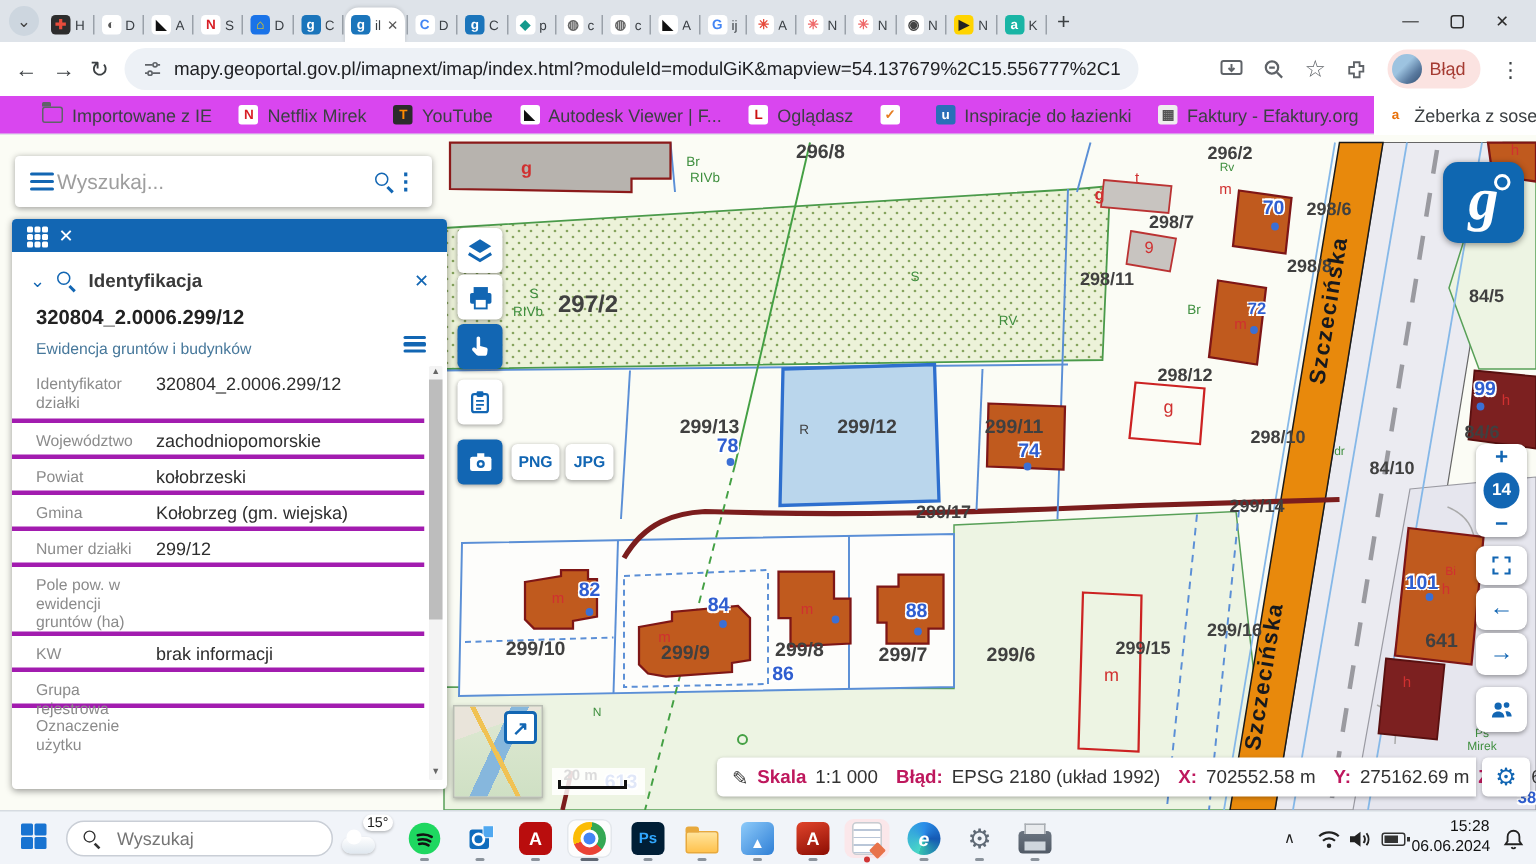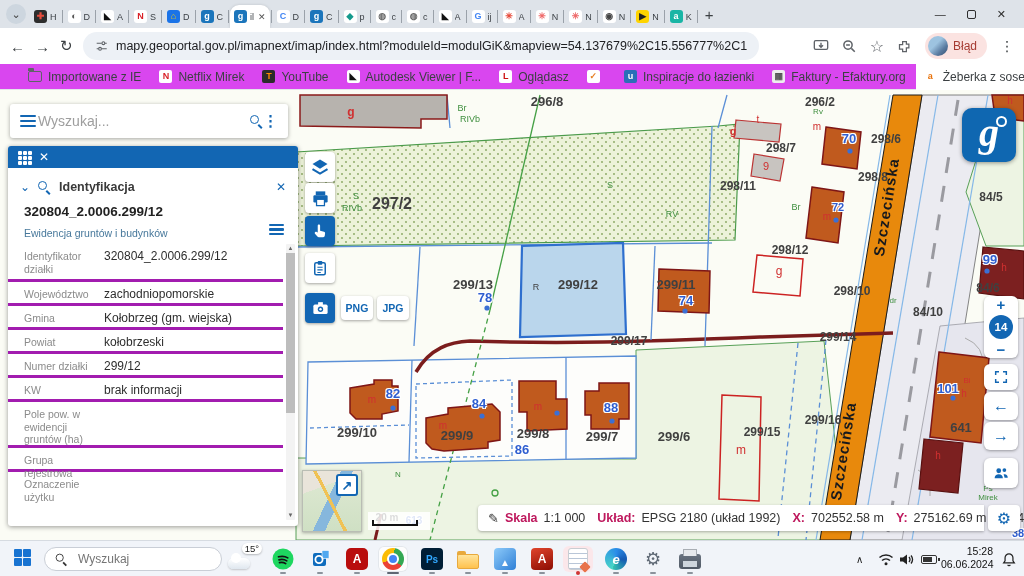--- a/index.html
+++ b/index.html
@@ -555,21 +555,21 @@
         <span class="mlabel c-navy bold" style="left: 762px; top: 432px; font-size: 12px;">299/15</span>
         <span class="mlabel c-red" style="left: 741px; top: 450px; font-size: 12px;">m</span>
         <span class="mlabel c-navy bold" style="left: 823px; top: 420px; font-size: 12px;">299/16</span>
         <span class="mlabel c-bnum" style="left: 948px; top: 388px; font-size: 13px;">101</span>
         <span class="mlabel c-red" style="left: 967px; top: 381px; font-size: 8px;">Bi</span>
         <span class="mlabel c-red" style="left: 964px; top: 394px; font-size: 10px;">h</span>
         <span class="mlabel c-navy bold" style="left: 961px; top: 427px; font-size: 13px;">641</span>
         <span class="mlabel c-red" style="left: 938px; top: 456px; font-size: 10px;">h</span>
         <span class="mlabel c-green" style="left: 398px; top: 475px; font-size: 8px;">N</span>
         <span class="mlabel c-black bold" style="left: 387px; top: 518px; font-size: 10px;">20 m</span>
-        <span class="mlabel c-bnum" style="left: 414px; top: 521px; font-size: 10px;">613</span>
+        <span class="mlabel c-bnum" style="left: 414px; top: 521px; font-size: 13px;">613</span>
         <span class="mlabel c-green" style="left: 988px; top: 489px; font-size: 8px;">Ps</span>
         <span class="mlabel c-green" style="left: 988px; top: 498px; font-size: 8px;">Mirek</span>
         <span class="mlabel c-bnum" style="left: 1018px; top: 533px; font-size: 11px;">38</span>
         <span class="mlabel c-street bold" style="left: 886px; top: 207px; font-size: 15px; transform: translate(-50%, -50%) rotate(-81deg);">Szczecińska</span>
         <span class="mlabel c-street bold" style="left: 843px; top: 451px; font-size: 15px; transform: translate(-50%, -50%) rotate(-81deg);">Szczecińska</span>
       </div>
 
     <div class="gsearch">
       <span class="hamb">
           <i></i>
@@ -604,38 +604,38 @@
       <div class="ptable">
         <div class="prow h38">
             <div class="plab">Identyfikator działki</div>
             <div class="pval">320804_2.0006.299/12</div>
           </div>
         <div class="prow">
             <div class="plab">Województwo</div>
             <div class="pval">zachodniopomorskie</div>
           </div>
         <div class="prow">
+            <div class="plab">Powiat</div>
+            <div class="pval">kołobrzeski</div>
+          </div>
+        <div class="prow">
             <div class="plab">Gmina</div>
             <div class="pval">Kołobrzeg (gm. wiejska)</div>
-          </div>
-        <div class="prow">
-            <div class="plab">Powiat</div>
-            <div class="pval">kołobrzeski</div>
           </div>
         <div class="prow">
             <div class="plab">Numer działki</div>
             <div class="pval">299/12</div>
           </div>
+        <div class="prow h46">
+            <div class="plab">Pole pow. w ewidencji gruntów (ha)</div>
+            <div class="pval"></div>
+          </div>
         <div class="prow">
             <div class="plab">KW</div>
             <div class="pval">brak informacji</div>
-          </div>
-        <div class="prow h46">
-            <div class="plab">Pole pow. w ewidencji gruntów (ha)</div>
-            <div class="pval"></div>
           </div>
         <div class="prow">
             <div class="plab">Grupa rejestrowa</div>
             <div class="pval"></div>
           </div>
         <div class="prow h30">
             <div class="plab">Oznaczenie użytku</div>
             <div class="pval"></div>
           </div>
       </div>
@@ -688,21 +688,21 @@
       </div>
     <div class="scalestrip">
         <div class="scaleline"></div>
       </div>
 
     <div class="statusbar">
       <span style="font-size:13px;">✎</span>
       <b>Skala</b>
       <span>1:1 000</span>
         <span class="sgap"></span>
-      <b>Układ:</b>
+      <b>Błąd:</b>
       <span>EPSG 2180 (układ 1992)</span>
         <span class="sgap"></span>
       <b>X:</b>
       <span>702552.58 m</span>
         <span class="sgap"></span>
       <b>Y:</b>
       <span>275162.69 m</span>
       <b>Z:</b>
       <span>14.66</span>
     </div>

